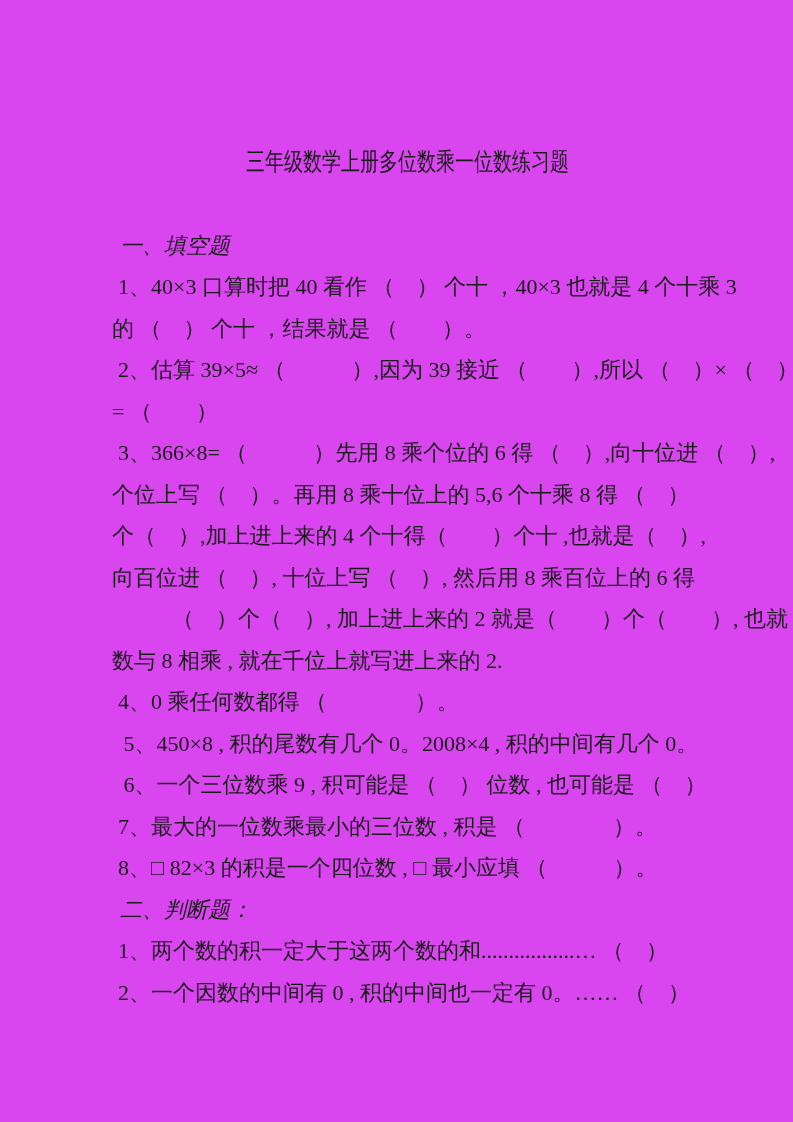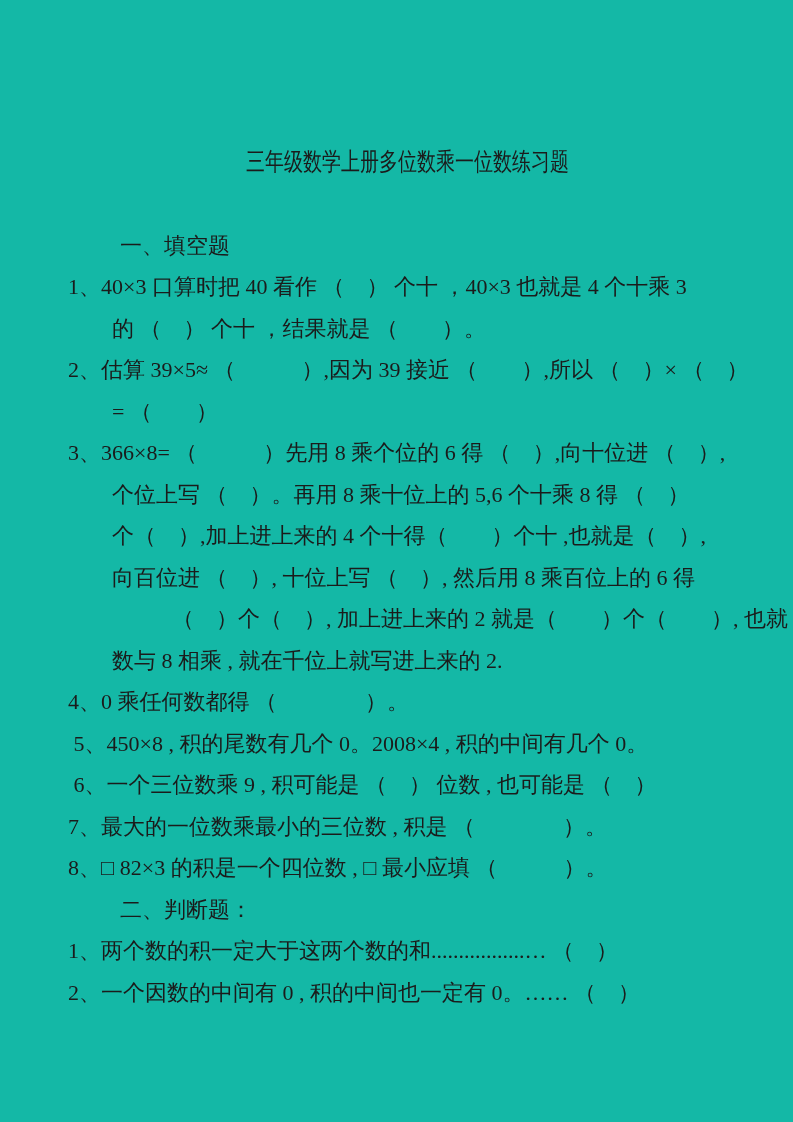--- a/index.html
+++ b/index.html
@@ -4,21 +4,21 @@
 <style>
   html, body {
     margin: 0;
     padding: 0;
     background: #ffffff;
   }
   .page {
     position: relative;
     width: 793px;
     height: 1122px;
-    background: #14b8a6;
+    background: #d946ef;
     box-sizing: border-box;
     padding-top: 99px;
     overflow: hidden;
     font-family: "Liberation Serif", "DejaVu Serif", serif;
     color: #1b1b1b;
   }
   .line {
     font-size: 22px;
     line-height: 41.5px;
     white-space: pre;
@@ -26,22 +26,22 @@
   .title-row {
     text-align: center;
   }
   .title-text {
     display: inline-block;
     font-size: 25px;
     transform: scaleX(0.76);
     transform-origin: 50% 50%;
     letter-spacing: 0px;
   }
-  .heading { padding-left: 120px; }
-  .q       { padding-left: 68px; }
+  .heading { padding-left: 120px; font-style: italic; }
+  .q       { padding-left: 102px; margin-left: 16px; }
   .cont    { padding-left: 112px; }
   .cont2   { padding-left: 172px; }
 </style>
 </head>
 <body>
 
 <div class="page">
   <div class="line title-row">
     <span class="title-text">三年级数学上册多位数乘一位数练习题</span>
   </div>

